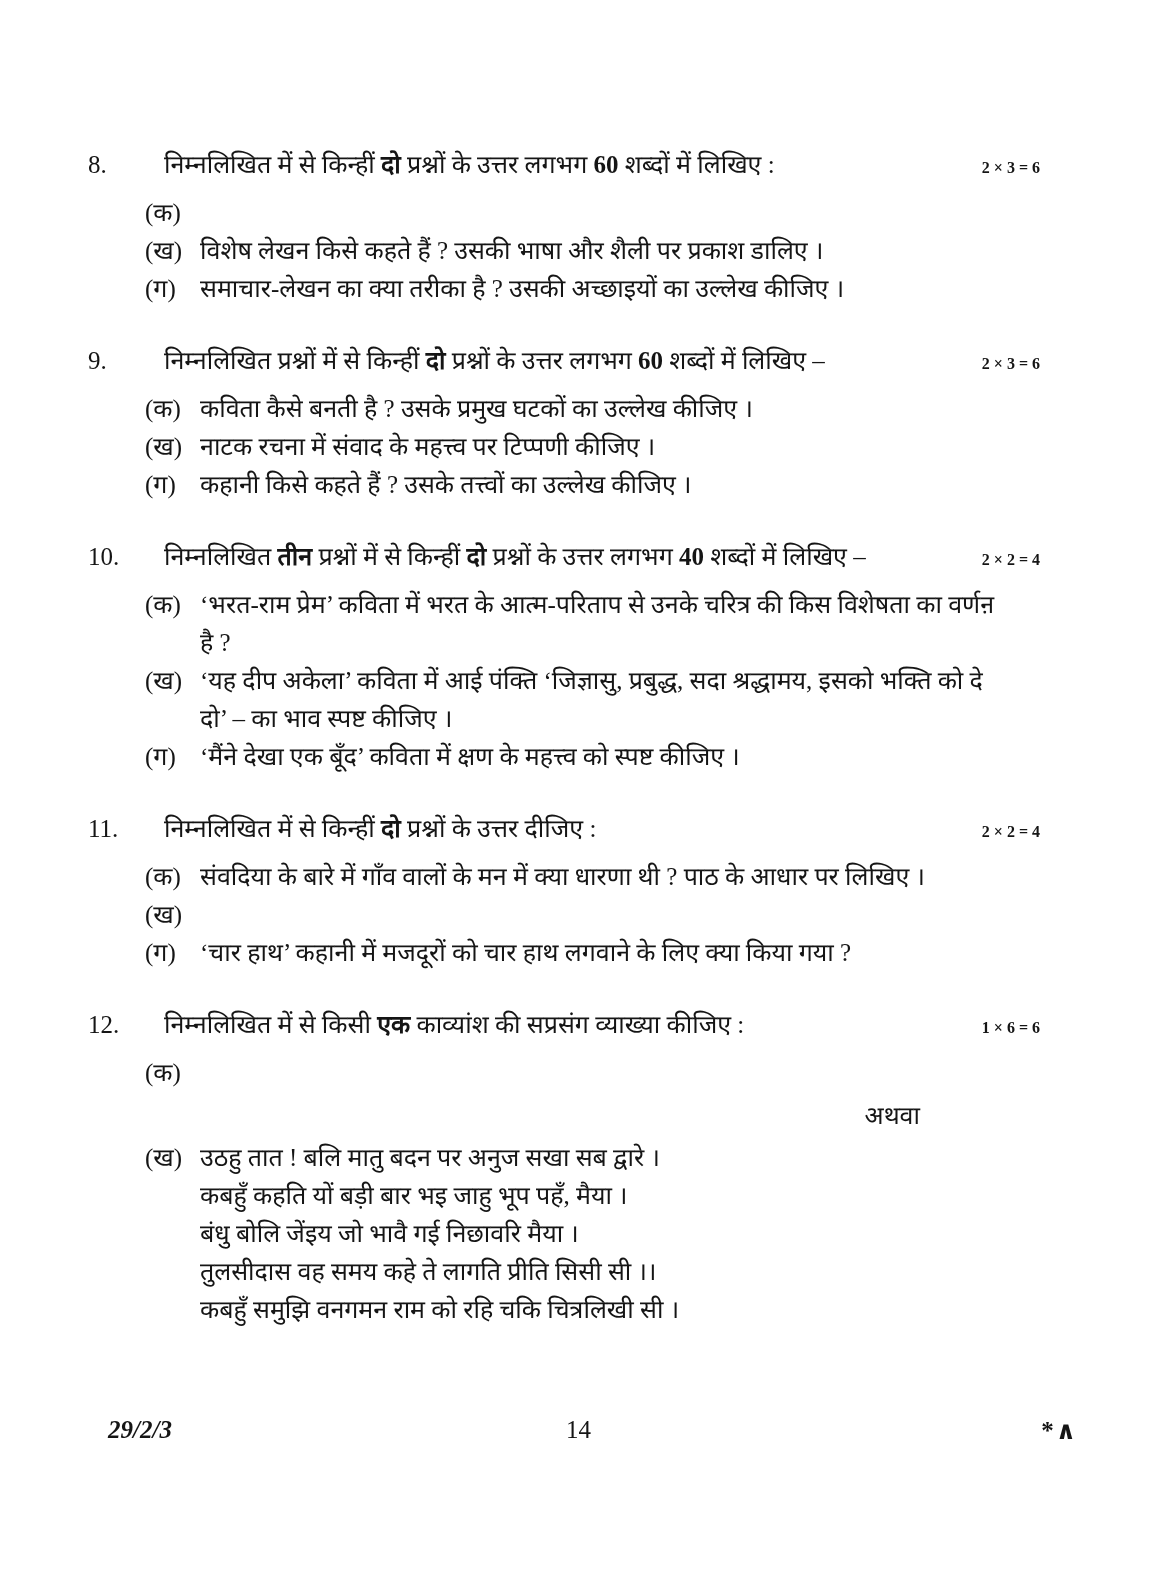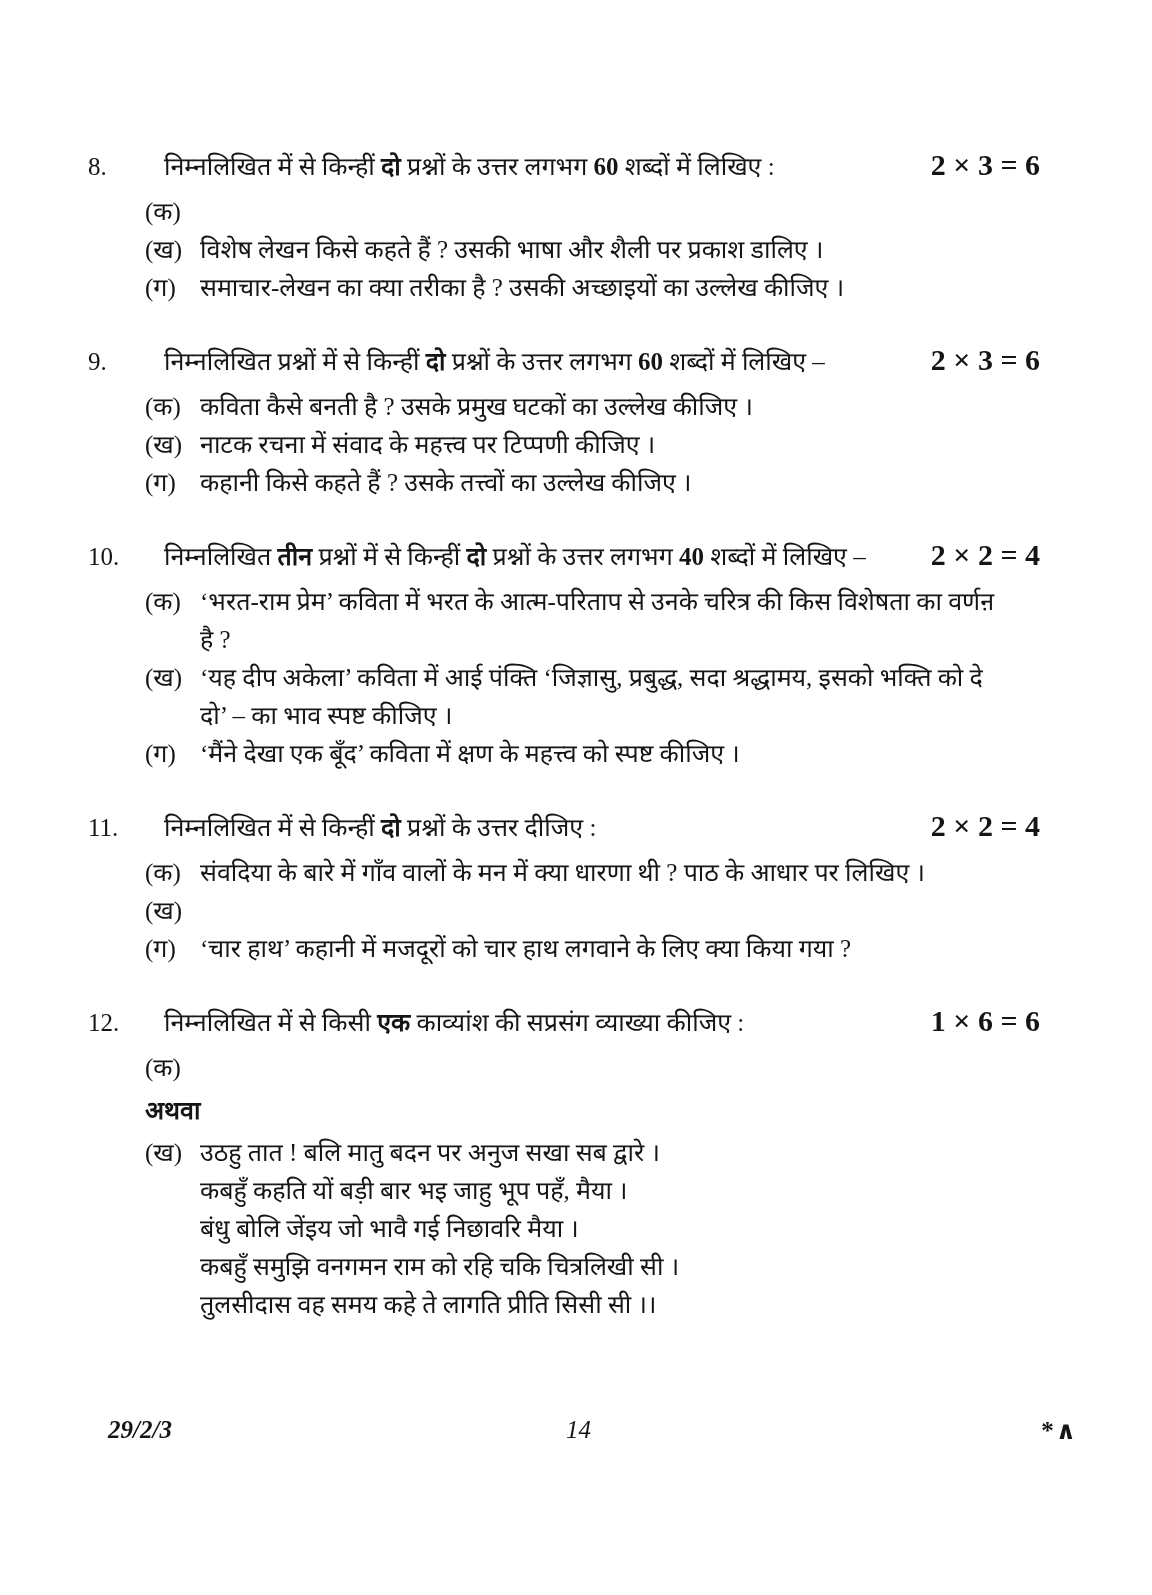--- a/index.html
+++ b/index.html
@@ -26,37 +26,37 @@
   .q-head {
     display: flex;
     align-items: baseline;
     line-height: 38px;
     font-size: 25px;
   }
   .q-num { width: 52px; flex-shrink: 0; }
   .q-intro { flex: 1; white-space: nowrap; margin-left: 24px; }
   .q-marks {
     font-weight: bold;
-    font-size: 30px;
+    font-size: 16px;
     white-space: nowrap;
     margin-left: 8px;
   }
   .b { font-weight: bold; }
   .q-items { margin-left: 57px; margin-top: 7px; }
   .q-item {
     display: flex;
     font-size: 25px;
     line-height: 38px;
     align-items: flex-start;
   }
   .item-label { width: 55px; flex-shrink: 0; }
   .item-text { max-width: 800px; }
   .or-divider {
-    text-align: left;
-    font-weight: bold;
+    text-align: right;
+    font-weight: normal;
     font-size: 25px;
     line-height: 38px;
     margin: 5px 120px 4px 0;
   }
   .footer {
     position: absolute;
     top: 1416px;
     left: 88px;
     right: 74px;
     height: 40px;
@@ -67,21 +67,20 @@
     left: 0;
     top: 0;
     font-weight: bold;
     font-style: italic;
     margin-left: 20px;
   }
   .footer-page {
     position: absolute;
     left: 478px;
     top: 0;
-    font-style: italic;
   }
   .footer-mark {
     position: absolute;
     right: 0;
     top: 0;
     font-weight: bold;
     letter-spacing: 2px;
   }
 </style>
 </head>
@@ -201,22 +200,22 @@
           <div class="q-item">
             <div class="item-label">(क)</div>
           </div>
           <div class="or-divider">अथवा</div>
           <div class="q-item">
             <div class="item-label">(ख)</div>
             <div class="item-text">
               <div class="poem-line">उठहु तात ! बलि मातु बदन पर अनुज सखा सब द्वारे ।</div>
               <div class="poem-line">कबहुँ कहति यों बड़ी बार भइ जाहु भूप पहँ, मैया ।</div>
               <div class="poem-line">बंधु बोलि जेंइय जो भावै गई निछावरि मैया ।</div>
+              <div class="poem-line">तुलसीदास वह समय कहे ते लागति प्रीति सिसी सी ।।</div>
               <div class="poem-line">कबहुँ समुझि वनगमन राम को रहि चकि चित्रलिखी सी ।</div>
-              <div class="poem-line">तुलसीदास वह समय कहे ते लागति प्रीति सिसी सी ।।</div>
             </div>
           </div>
         </div>
       </div>
     </div>
 
   <div class="footer">
     <span class="footer-code">29/2/3</span>
     <span class="footer-page">14</span>
     <span class="footer-mark">*∧</span>

